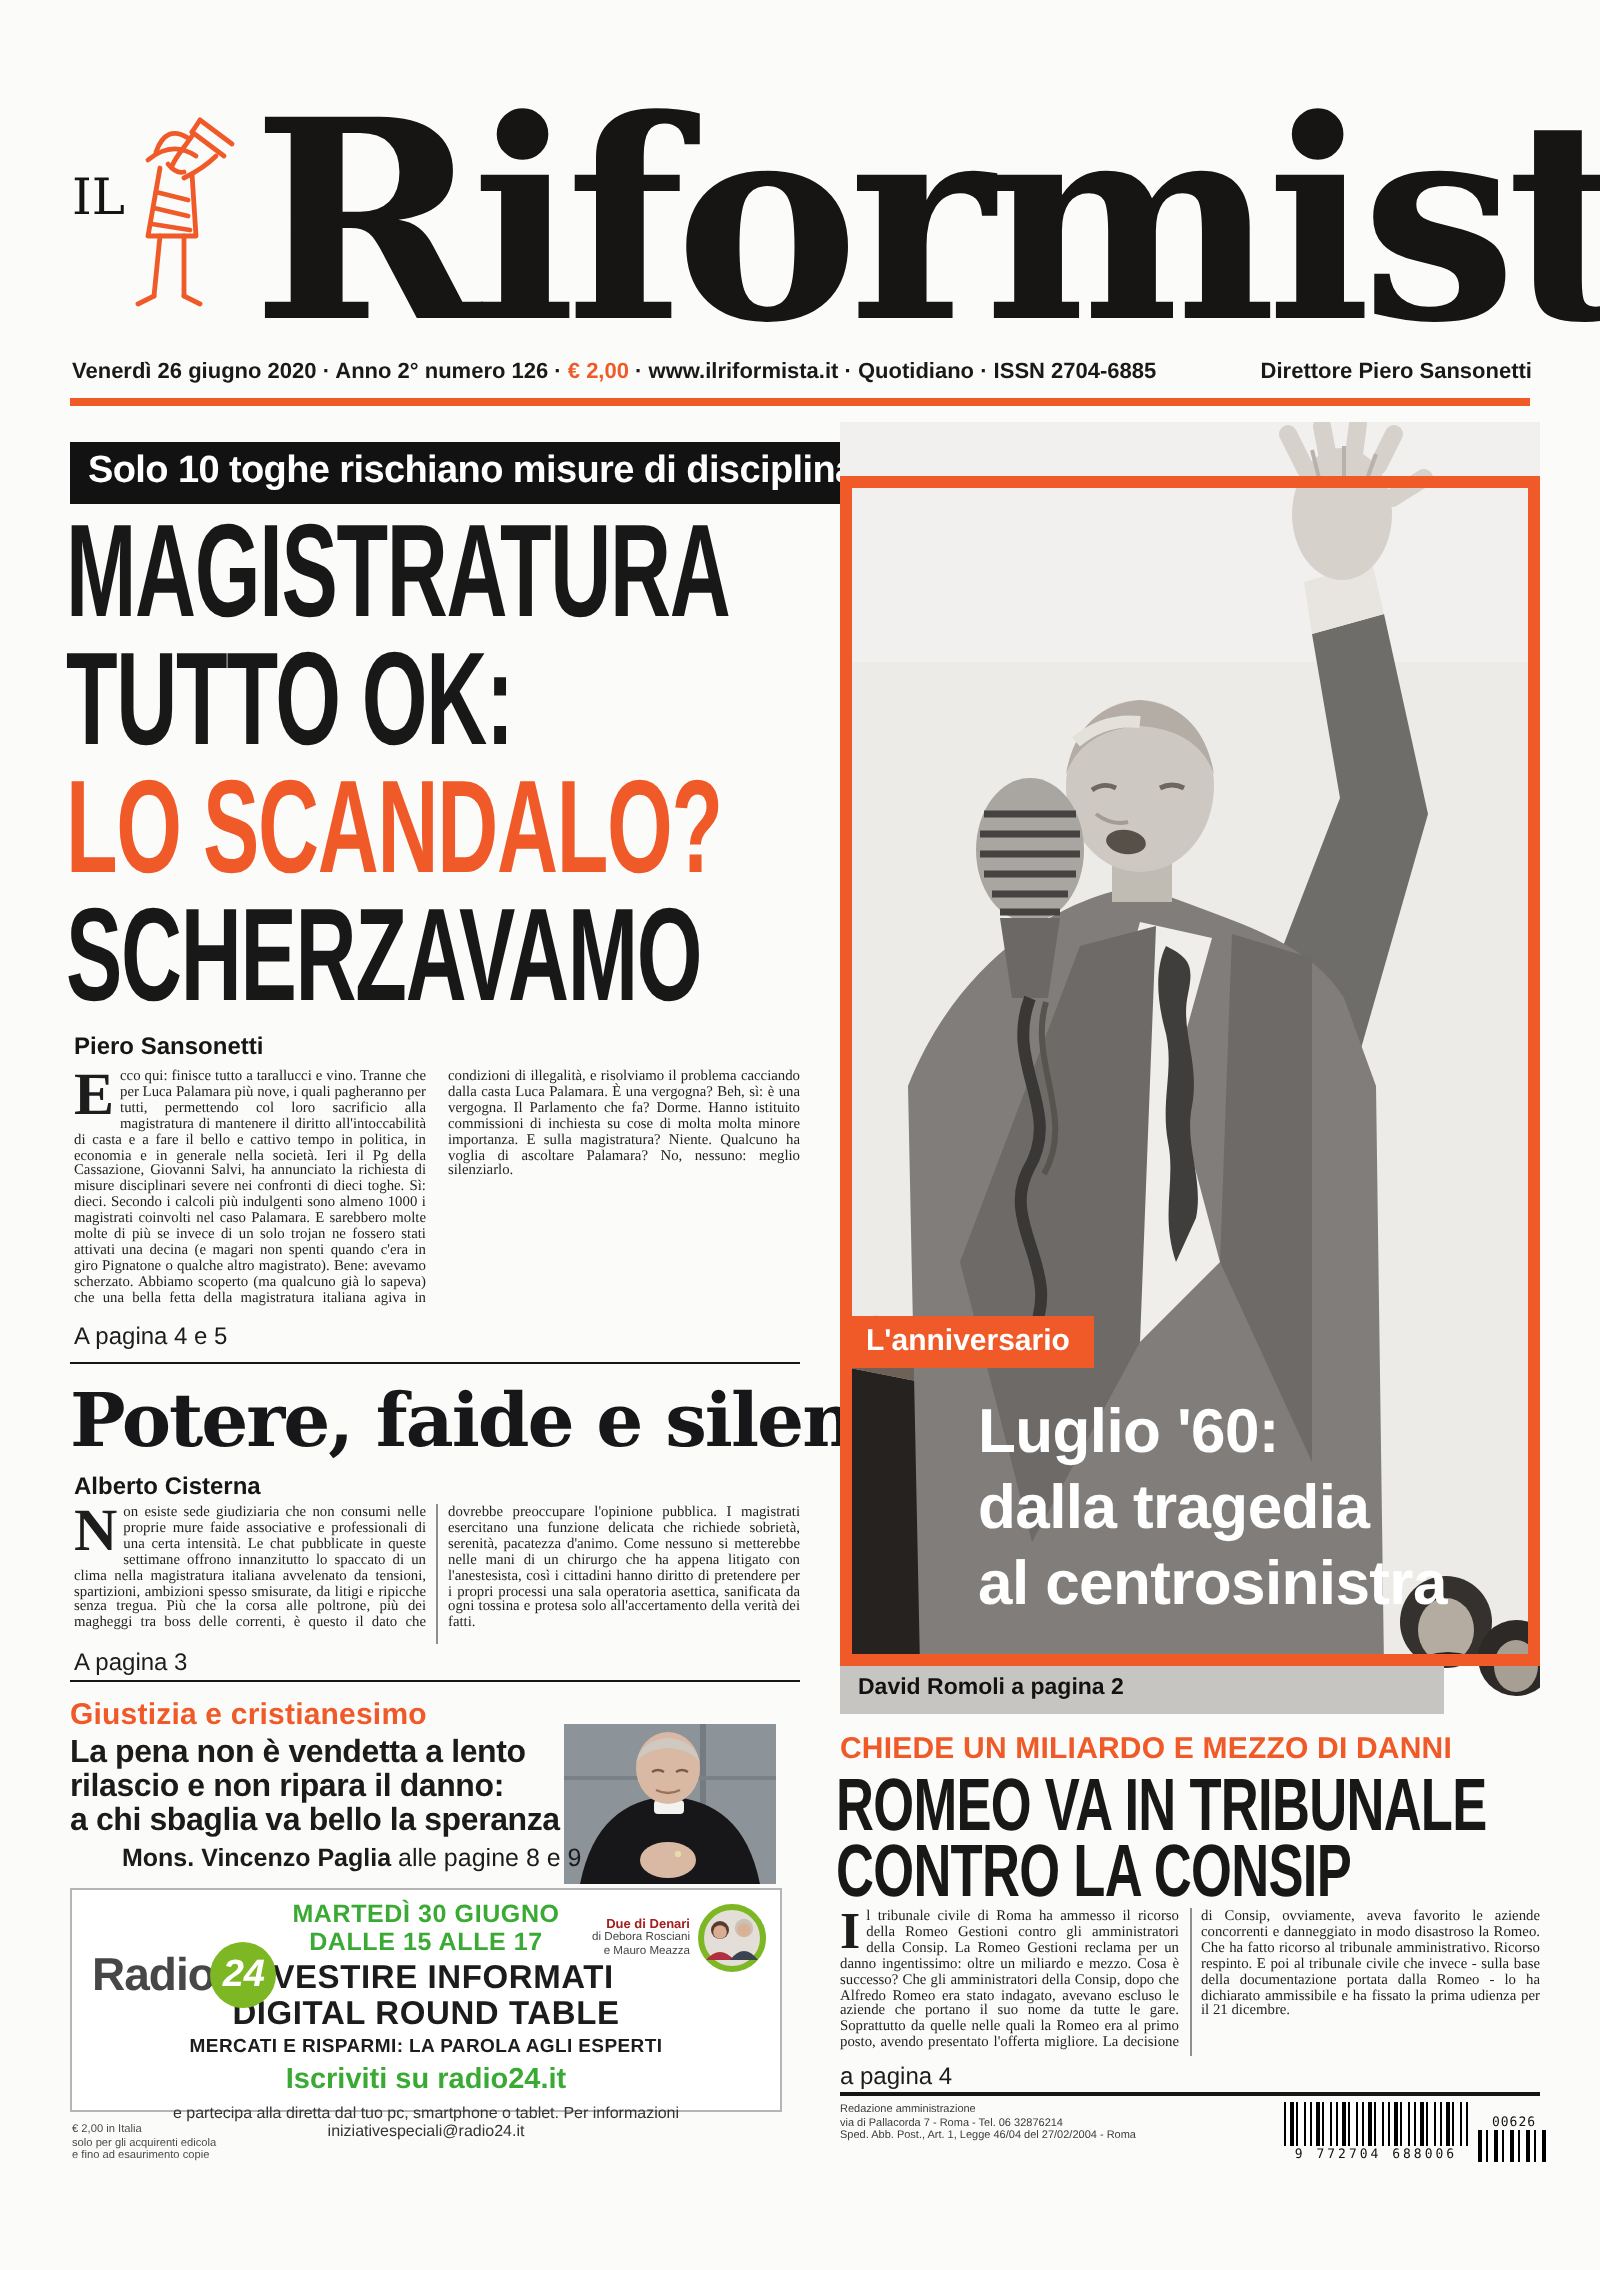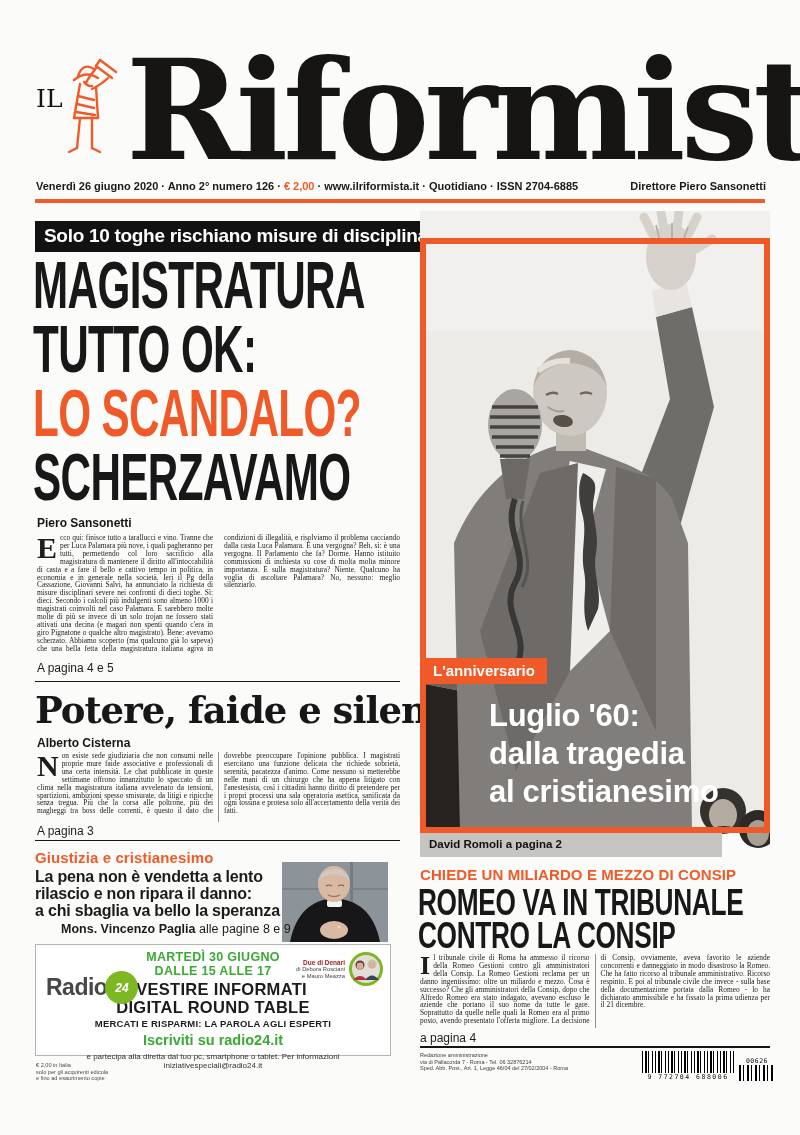--- a/index.html
+++ b/index.html
@@ -38,21 +38,21 @@
 
   
   .adbox { border:1px solid #b5b5b3; background:#fff; text-align:center; }
   .ad-green { color:#3aaa35; font-weight:bold; font-size:12.5px; line-height:13.5px; letter-spacing:0.3px; }
   .ad-title { color:#1c1c1c; font-weight:bold; font-size:16.5px; line-height:17.5px; letter-spacing:0.3px; }
   .ad-sub { color:#1c1c1c; font-weight:bold; font-size:9.5px; letter-spacing:0.2px; margin-top:2px; }
   .ad-cta { color:#3aaa35; font-weight:bold; font-size:14.5px; margin-top:3px; }
   .ad-note { color:#333; font-size:8px; margin-top:4px; }
   .radio-logo { display:flex; align-items:center; }
   .radio-word { font-weight:bold; font-size:23px; color:#474747; letter-spacing:-0.5px; }
-  .radio-circle { width:33px; height:33px; margin-left:-2px; border-radius:50%; background:#7db724; color:#fff; font-weight:bold; font-size:12px; display:flex; align-items:center; justify-content:center; font-style:italic; }
+  .radio-circle { width:33px; height:33px; margin-left:-2px; border-radius:50%; background:#7db724; color:#fff; font-weight:bold; font-size:19px; display:flex; align-items:center; justify-content:center; font-style:italic; }
   .program-block { text-align:right; display:flex; align-items:center; gap:4px; }
   .program-name { font-weight:bold; font-size:6.5px; color:#a32020; }
   .program-hosts { font-size:5.8px; color:#444; line-height:7px; }
 
   .tiny-note { font-size:5.6px; line-height:6.6px; color:#4a4a4a; }
 
   
   .photo-wrap { width:350px; height:646px; }
   .ann-label { display:inline-block; background:#f05a28; color:#fff; font-weight:bold; font-size:15px; padding:4px 12px 5px 9px; }
   .ann-hl { font-weight:bold; font-size:31px; line-height:38px; color:#fff; letter-spacing:-0.3px; }
@@ -242,26 +242,26 @@
 
       <rect x="0" y="622" width="302" height="24" fill="#c7c5c1"></rect>
     </svg>
 
     <div class="abs" style="left:4px; top:447px;">
       <span class="ann-label">L'anniversario</span>
     </div>
     <div class="abs" style="left:24px; top:486px;margin-left:45px;">
       <div class="ann-hl">Luglio '60:</div>
       <div class="ann-hl">dalla tragedia</div>
-      <div class="ann-hl">al cristianesimo</div>
+      <div class="ann-hl">al centrosinistra</div>
     </div>
     <div class="abs photo-credit" style="left:9px; top:627px;">David Romoli a pagina 2</div>
   </div>
 
-  <div class="abs kicker" style="left:420px; top:866px;">CHIEDE UN MILIARDO E MEZZO DI CONSIP</div>
+  <div class="abs kicker" style="left:420px; top:866px;">CHIEDE UN MILIARDO E MEZZO DI DANNI</div>
 
   <div class="abs" style="left:418px; top:886px; width:355px;">
     <div class="hl2">ROMEO VA IN TRIBUNALE</div>
     <div class="hl2">CONTRO LA CONSIP</div>
   </div>
 
   <div class="abs bt ruled" style="left:420px; top:954px; width:350px; height:74px;">
     <span class="dc" style="font-size:26px; line-height:22px;">I</span><span>l tribunale civile di Roma ha ammesso il ricorso della Romeo Gestioni contro gli amministratori della Consip. La Romeo Gestioni reclama per un danno ingentissimo: oltre un miliardo e mezzo. Cosa è successo? Che gli amministratori della Consip, dopo che Alfredo Romeo era stato indagato, avevano escluso le aziende che portano il suo nome da tutte le gare. Soprattutto da quelle nelle quali la Romeo era al primo posto, avendo presentato l'offerta migliore. La decisione di Consip, ovviamente, aveva favorito le aziende concorrenti e danneggiato in modo disastroso la Romeo. Che ha fatto ricorso al tribunale amministrativo. Ricorso respinto. E poi al tribunale civile che invece - sulla base della documentazione portata dalla Romeo - lo ha dichiarato ammissibile e ha fissato la prima udienza per il 21 dicembre.</span>
   </div>
 

